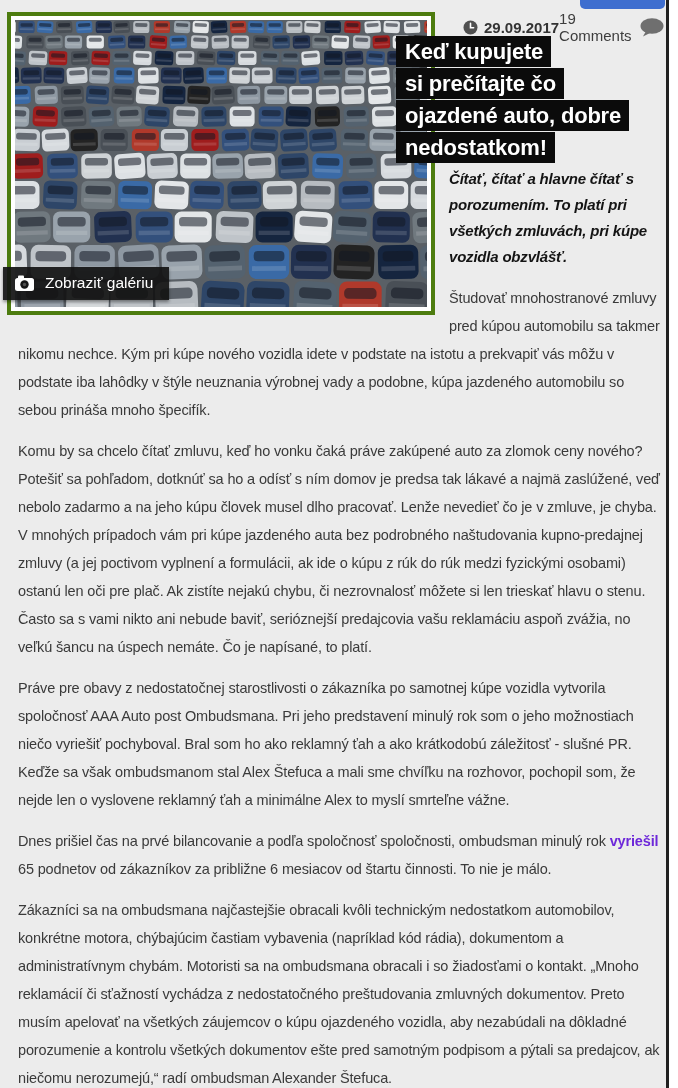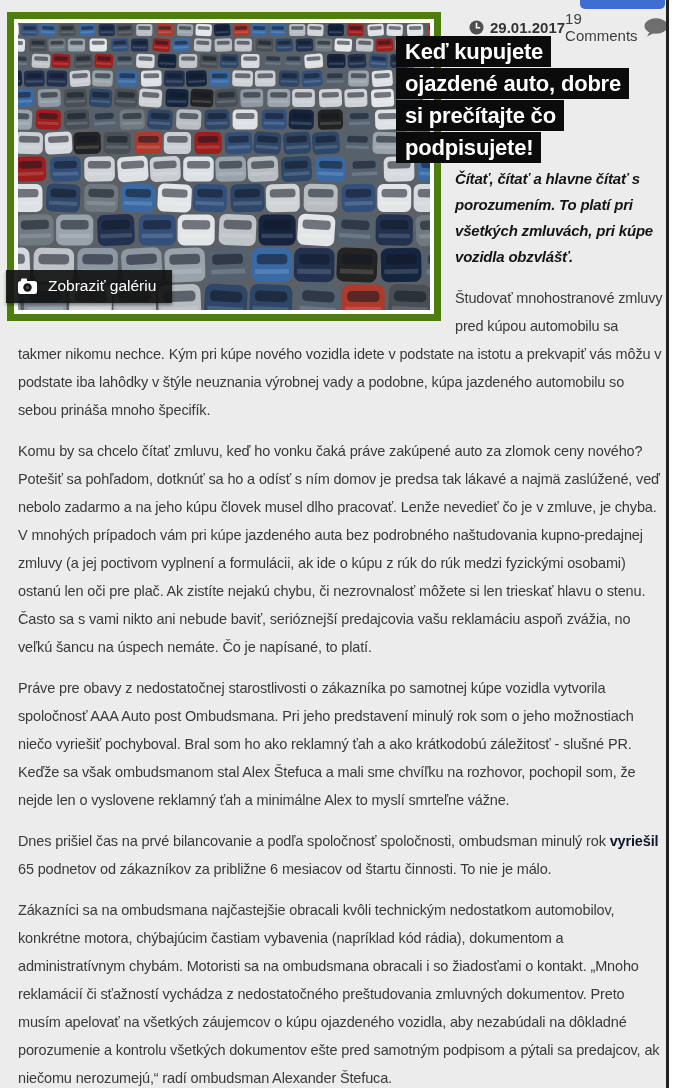--- a/index.html
+++ b/index.html
@@ -15,21 +15,21 @@
   }
   .top-blue-btn{
     position:absolute;left:580px;top:0;width:85px;height:9px;
     background:#3e6ecf;border-radius:0 0 5px 5px;z-index:5;
   }
   .article{position:relative;padding:0 2px 0 8px;}
 
   
   .hero-frame{
     float:left;margin:12px 14px 8px -1px;
-    background:#fff;border:7px solid #4d7c0f;padding:4px;
+    background:#fff;border:4px solid #4d7c0f;padding:4px;
     position:relative;z-index:1;
   }
   .hero-frame svg.photo{display:block;}
   .gallery-btn{
     position:absolute;left:-8px;bottom:11px;
     display:flex;align-items:center;gap:10px;
     background:rgba(18,18,18,0.92);color:#fff;
     padding:7px 16px 8px 11px;font-size:15.5px;cursor:pointer;
     box-shadow:0 2px 3px rgba(0,0,0,0.4);
   }
@@ -58,21 +58,21 @@
     margin:128px 2px 14px 0;
     font-style:italic;font-weight:bold;
     font-size:15px;line-height:26px;color:#141414;letter-spacing:-0.2px;
   }
 
   
   .body-p{
     margin:0 0 13px 10px;
     font-size:14.5px;line-height:28px;color:#3a3a3a;letter-spacing:-0.15px;
   }
-  .body-p strong{color:#0f172a;}
+  .body-p strong{color:#6d28d9;}
 
   .icon{display:inline-block;line-height:0;}
 </style>
 </head>
 <body>
 
 <div class="page">
 
   <div class="top-blue-btn"></div>
 
@@ -1026,38 +1026,38 @@
     </div>
 
     <div class="meta-row">
       <div class="meta-item">
         <span class="icon">
           <svg width="15" height="15" viewBox="0 0 15 15">
             <circle cx="7.5" cy="7.5" r="7" fill="#4f4f4f"></circle>
             <path d="M7.5 3.4 V7.8 H10.6" stroke="#fff" stroke-width="1.6" fill="none" stroke-linecap="round"></path>
           </svg>
         </span>
-        <span class="meta-date">29.01.2017</span>
+        <span class="meta-date">29.09.2017</span>
       </div>
       <div class="meta-item">
         <span class="meta-comments">19 Comments</span>
         <span class="icon">
           <svg width="24" height="19" viewBox="0 0 24 19">
             <ellipse cx="12" cy="8" rx="11.5" ry="7.8" fill="#6f6f6f"></ellipse>
             <path d="M6 13 L3 18.5 L11 14.5 Z" fill="#6f6f6f"></path>
           </svg>
         </span>
       </div>
     </div>
 
     <h1 class="title">
       <span class="line">Keď kupujete</span>
+      <span class="line">si prečítajte čo</span>
       <span class="line">ojazdené auto, dobre</span>
-      <span class="line">si prečítajte čo</span>
-      <span class="line">podpisujete!</span>
+      <span class="line">nedostatkom!</span>
     </h1>
 
     <p class="intro">Čítať, čítať a hlavne čítať s porozumením. To platí pri všetkých zmluvách, pri kúpe vozidla obzvlášť.</p>
 
     <p class="body-p">Študovať mnohostranové zmluvy pred kúpou automobilu sa takmer nikomu nechce. Kým pri kúpe nového vozidla idete v podstate na istotu a prekvapiť vás môžu v podstate iba lahôdky v štýle neuznania výrobnej vady a podobne, kúpa jazdeného automobilu so sebou prináša mnoho špecifík.</p>
     <p class="body-p">Komu by sa chcelo čítať zmluvu, keď ho vonku čaká práve zakúpené auto za zlomok ceny nového? Potešiť sa pohľadom, dotknúť sa ho a odísť s ním domov je predsa tak lákavé a najmä zaslúžené, veď nebolo zadarmo a na jeho kúpu človek musel dlho pracovať. Lenže nevedieť čo je v zmluve, je chyba. V mnohých prípadoch vám pri kúpe jazdeného auta bez podrobného naštudovania kupno-predajnej zmluvy (a jej poctivom vyplnení a formulácii, ak ide o kúpu z rúk do rúk medzi fyzickými osobami) ostanú len oči pre plač. Ak zistíte nejakú chybu, či nezrovnalosť môžete si len trieskať hlavu o stenu. Často sa s vami nikto ani nebude baviť, serióznejší predajcovia vašu reklamáciu aspoň zvážia, no veľkú šancu na úspech nemáte. Čo je napísané, to platí.</p>
     <p class="body-p">Práve pre obavy z nedostatočnej starostlivosti o zákazníka po samotnej kúpe vozidla vytvorila spoločnosť AAA Auto post Ombudsmana. Pri jeho predstavení minulý rok som o jeho možnostiach niečo vyriešiť pochyboval. Bral som ho ako reklamný ťah a ako krátkodobú záležitosť - slušné PR. Keďže sa však ombudsmanom stal Alex Štefuca a mali sme chvíľku na rozhovor, pochopil som, že nejde len o vyslovene reklamný ťah a minimálne Alex to myslí smrteľne vážne.</p>
     <p class="body-p"><span>Dnes prišiel čas na prvé bilancovanie a podľa spoločnosť spoločnosti, ombudsman minulý rok </span><strong>vyriešil</strong><span> 65 podnetov od zákazníkov za približne 6 mesiacov od štartu činnosti. To nie je málo.</span></p>
     <p class="body-p">Zákazníci sa na ombudsmana najčastejšie obracali kvôli technickým nedostatkom automobilov, konkrétne motora, chýbajúcim častiam vybavenia (napríklad kód rádia), dokumentom a administratívnym chybám. Motoristi sa na ombudsmana obracali i so žiadosťami o kontakt. „Mnoho reklamácií či sťažností vychádza z nedostatočného preštudovania zmluvných dokumentov. Preto musím apelovať na všetkých záujemcov o kúpu ojazdeného vozidla, aby nezabúdali na dôkladné porozumenie a kontrolu všetkých dokumentov ešte pred samotným podpisom a pýtali sa predajcov, ak niečomu nerozumejú,“ radí ombudsman Alexander Štefuca.</p>
 

